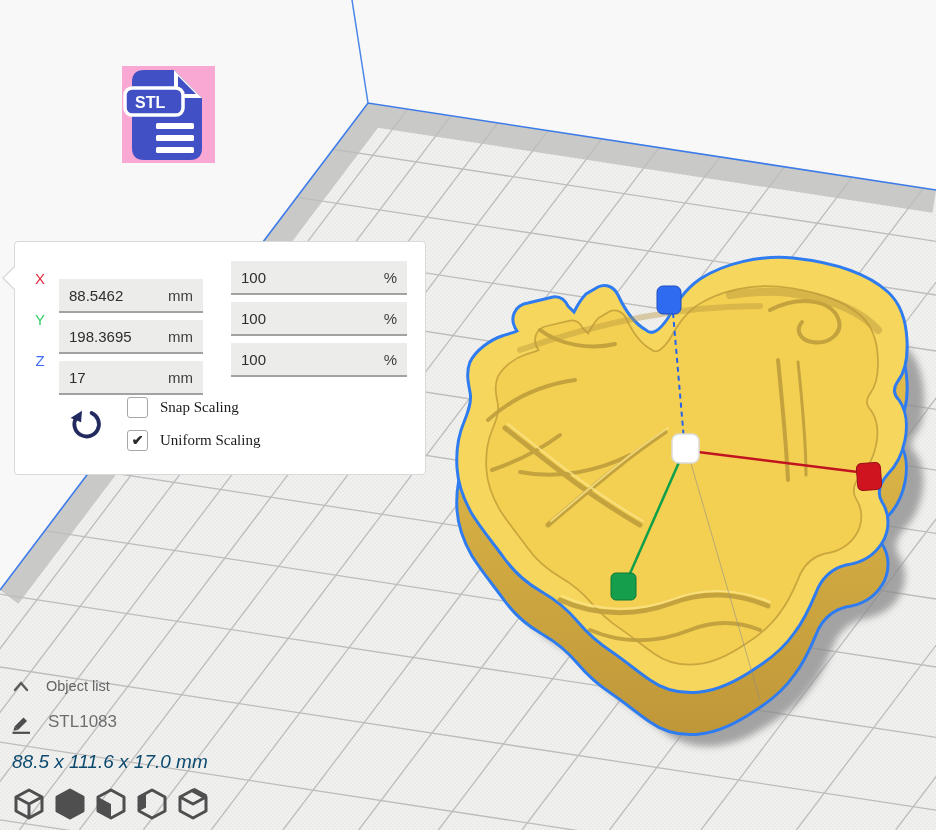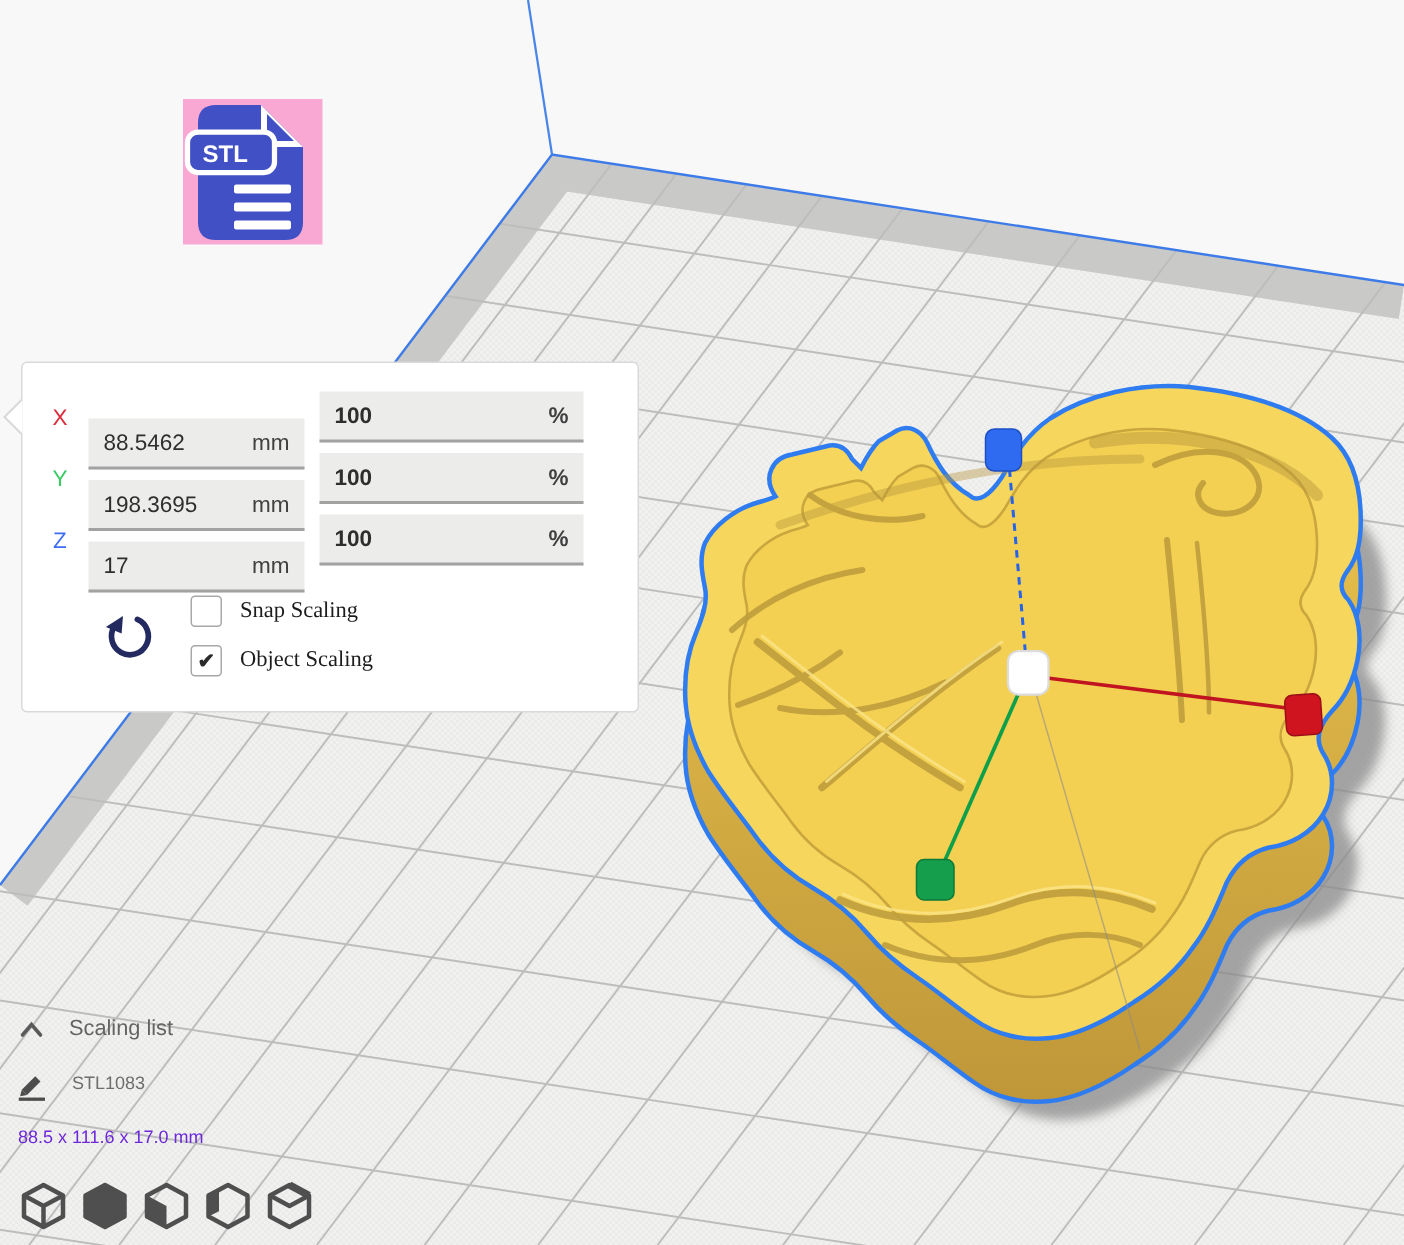--- a/index.html
+++ b/index.html
@@ -30,38 +30,38 @@
   }
   .axis-rows{position:absolute;left:0;top:18px;width:100%;}
   .axis-row{display:flex;align-items:center;height:36px;margin-bottom:5px;}
   .axis-label{width:22px;margin-left:14px;text-align:center;font-size:15px;}
   .field{
     background:#ececeb;border-bottom:2px solid #a2a2a2;height:34px;
     display:flex;justify-content:space-between;align-items:center;
     padding:0 10px;box-sizing:border-box;font-size:15px;cursor:text;
   }
   .field-mm{width:144px;margin-left:8px;margin-top:36px;}
-  .field-pct{width:176px;margin-left:10px;font-weight:bold;}
+  .field-pct{width:176px;margin-left:28px;}
   .field .val{color:#2e2e2e;}
   .field .unit{color:#404040;}
   .reset-btn{position:absolute;left:52px;top:164px;width:38px;height:38px;cursor:pointer;}
   .checkbox-row{position:absolute;left:112px;display:flex;align-items:center;cursor:pointer;}
   .checkbox-box{
     width:19px;height:19px;background:#fff;border:1px solid #a8a8a8;border-radius:3px;
     display:flex;align-items:center;justify-content:center;
     font-size:14px;font-weight:bold;color:#2b2b2b;line-height:19px;
   }
   .checkbox-label{margin-left:12px;font-size:15px;color:#1c1c1c;font-family:Liberation Serif, serif;}
 
   
   .objlist-toggle{position:absolute;left:12px;top:678px;display:flex;align-items:center;cursor:pointer;}
   .objlist-toggle .lbl{margin-left:16px;font-size:14.5px;color:#646464;}
   .objlist-item{position:absolute;left:10px;top:710px;display:flex;align-items:center;}
-  .objlist-item .lbl{margin-left:14px;font-size:12px;color:#6e6e6e;}
-  .dims-readout{position:absolute;left:12px;top:751px;font-size:12px;color:#6d28d9;}
+  .objlist-item .lbl{margin-left:14px;font-size:17px;color:#6e6e6e;}
+  .dims-readout{position:absolute;left:12px;top:751px;font-size:19px;color:#0c4a6e;font-style:italic;}
 
   
   .view-toolbar{position:absolute;left:12px;top:786px;display:flex;gap:7px;}
   .view-btn{width:34px;height:36px;display:flex;align-items:center;justify-content:center;cursor:pointer;}
 </style>
 </head>
 <body>
 
 <svg id="scene" width="936" height="830" viewBox="0 0 936 830">
   <defs>
@@ -258,29 +258,29 @@
   <div class="checkbox-row" style="top:155px">
     <div class="checkbox-box">
       <span></span>
     </div>
     <span class="checkbox-label">Snap Scaling</span>
   </div>
   <div class="checkbox-row" style="top:188px">
     <div class="checkbox-box">
       <span>✔</span>
     </div>
-    <span class="checkbox-label">Object Scaling</span>
+    <span class="checkbox-label">Uniform Scaling</span>
   </div>
 </div>
 
 <div class="objlist-toggle">
   <svg width="18" height="14" viewBox="0 0 18 14">
     <path d="M 3 11 L 9 4 L 15 11" fill="none" stroke="#5a5a5a" stroke-width="2.4" stroke-linecap="round"></path>
   </svg>
-  <span class="lbl">Scaling list</span>
+  <span class="lbl">Object list</span>
 </div>
 
 <div class="objlist-item">
   <svg width="24" height="24" viewBox="0 0 24 24">
     <path d="M 4.5 16.5 L 13.5 7.5 L 17 11 L 8 20 Z" fill="#4d4d4d"></path>
     <path d="M 4.5 16.5 L 3.4 20.8 L 8 20 Z" fill="#4d4d4d"></path>
     <line x1="2.5" y1="22.8" x2="20" y2="22.8" stroke="#4d4d4d" stroke-width="2.2"></line>
   </svg>
   <span class="lbl">STL1083</span>
 </div>

